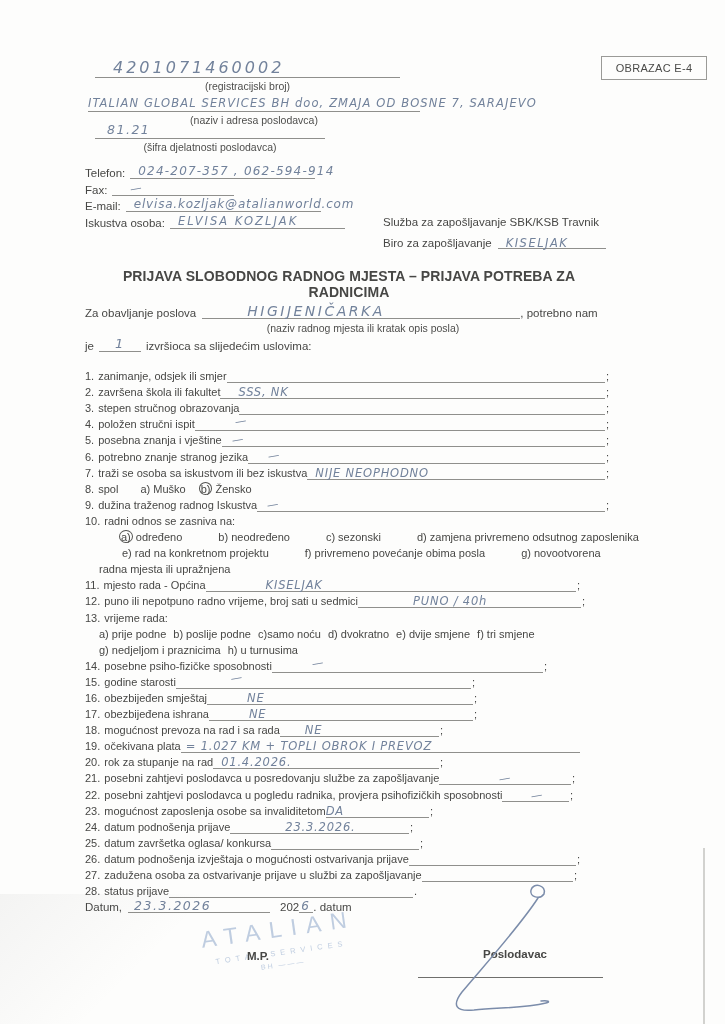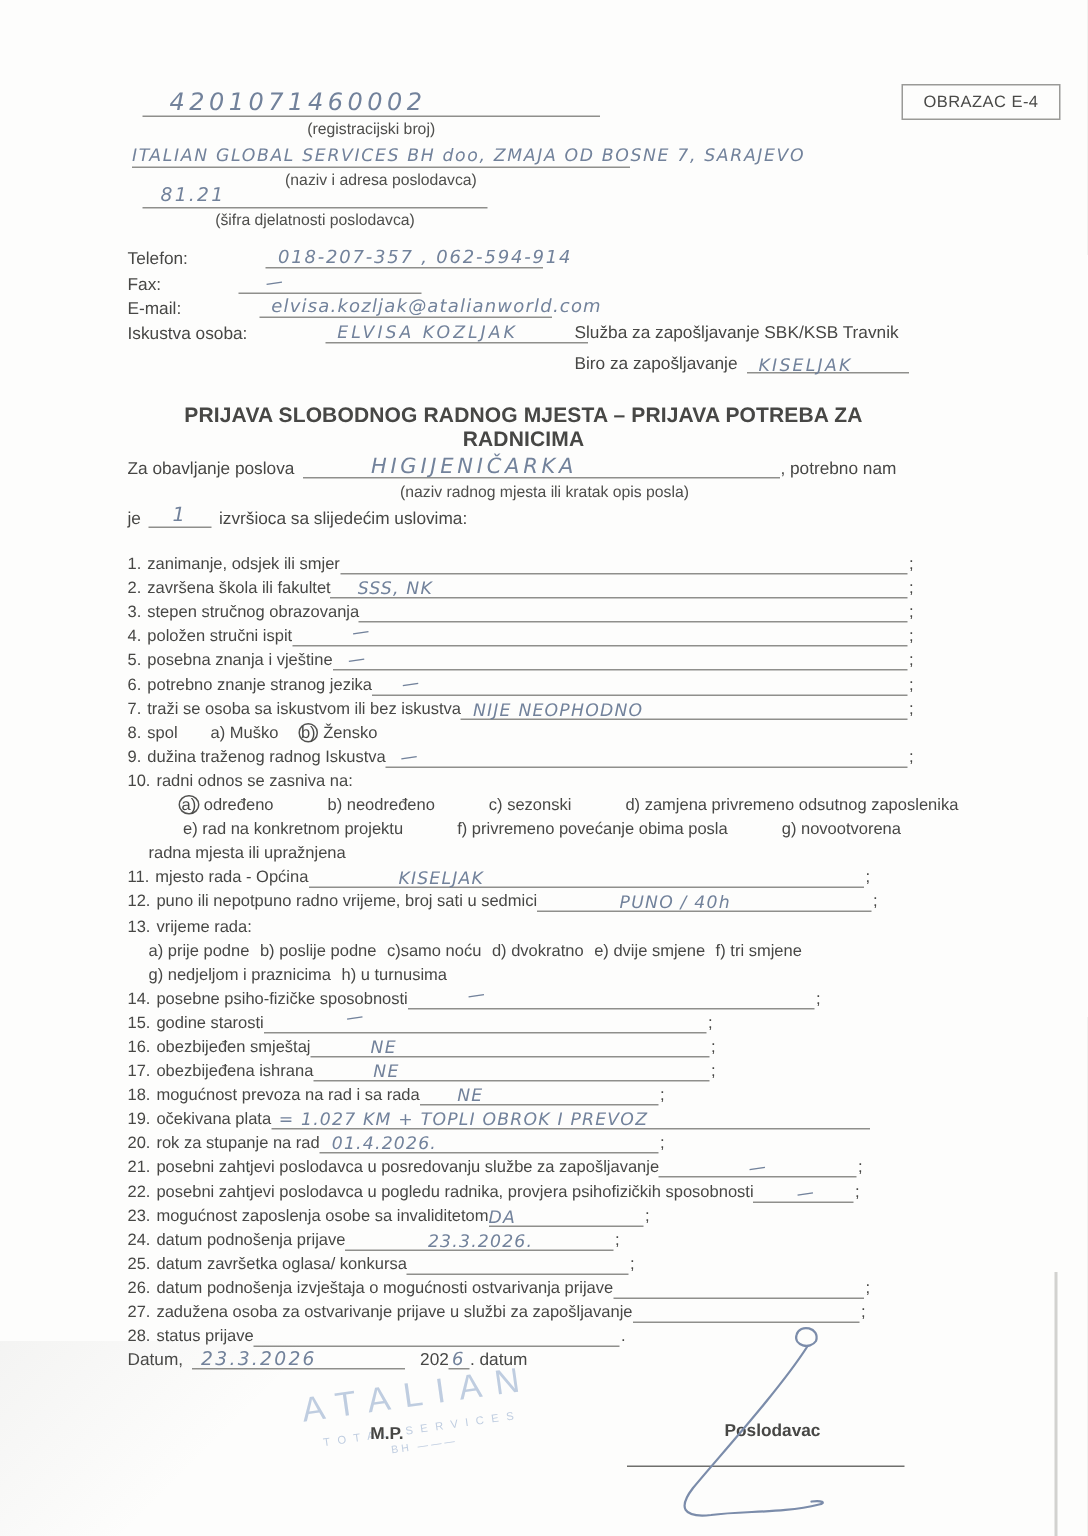--- a/index.html
+++ b/index.html
@@ -32,21 +32,21 @@
   .reg-line .hw{font-size:16px;letter-spacing:3px;padding-left:18px;display:block;margin-top:-2px;}
   .hint{font-size:10.5px;color:#4e4e4c;text-align:center;}
   .reg-hint{left:95px;top:80px;width:305px;}
   .name-line{left:88px;top:94px;width:332px;height:17px;border-bottom:1px solid var(--line);}
   .name-line .hw{font-size:11.5px;letter-spacing:1.1px;display:block;margin-top:2px;overflow:visible;}
   .name-hint{left:88px;top:114px;width:332px;}
   .code-line{left:95px;top:122px;width:230px;height:16px;border-bottom:1px solid var(--line);}
   .code-line .hw{font-size:12.5px;letter-spacing:1.5px;padding-left:12px;display:block;margin-top:0px;}
   .code-hint{left:95px;top:141px;width:230px;}
   
-  .crow{font-size:11.5px;display:flex;align-items:flex-end;gap:47px;}
+  .crow{font-size:11.5px;display:flex;align-items:flex-end;}
   .crow .lab{margin-right:5px;}
   .crow .uline{height:14px;position:relative;}
   .crow .hw{position:absolute;left:8px;bottom:0px;}
   .agency1{left:383px;top:216px;width:240px;font-size:11.5px;}
   .agency2{left:383px;top:234px;width:300px;font-size:11.5px;display:flex;align-items:flex-end;}
   
   .title{left:85px;top:268px;width:528px;text-align:center;font-size:14px;font-weight:bold;letter-spacing:0.1px;}
   .intro1{left:85px;top:303px;width:522px;font-size:11.5px;display:flex;align-items:flex-end;}
   .jobline{flex:0 0 318px;height:15px;border-bottom:1px solid var(--line);position:relative;}
   .jobline .hw{position:absolute;left:45px;bottom:-1px;font-size:14px;letter-spacing:2.5px;}
@@ -113,21 +113,21 @@
   <div class="abs hint name-hint">(naziv i adresa poslodavca)</div>
 
   <div class="abs code-line">
     <span class="hw">81.21</span>
   </div>
   <div class="abs hint code-hint">(šifra djelatnosti poslodavca)</div>
 
   <div class="abs crow" style="left:85px;top:164px;">
     <span class="lab">Telefon:</span>
     <span class="uline" style="width:185px;">
-      <span class="hw" style="font-size:12px;letter-spacing:1.2px;">018-207-357 , 062-594-914</span>
+      <span class="hw" style="font-size:12px;letter-spacing:1.2px;">024-207-357 , 062-594-914</span>
     </span>
   </div>
   <div class="abs crow" style="left:85px;top:181px;">
     <span class="lab">Fax:</span>
     <span class="uline" style="width:122px;">
       <span class="hw hw-dash" style="left:18px;">—</span>
     </span>
   </div>
   <div class="abs crow" style="left:85px;top:197px;">
     <span class="lab">E-mail:</span>

